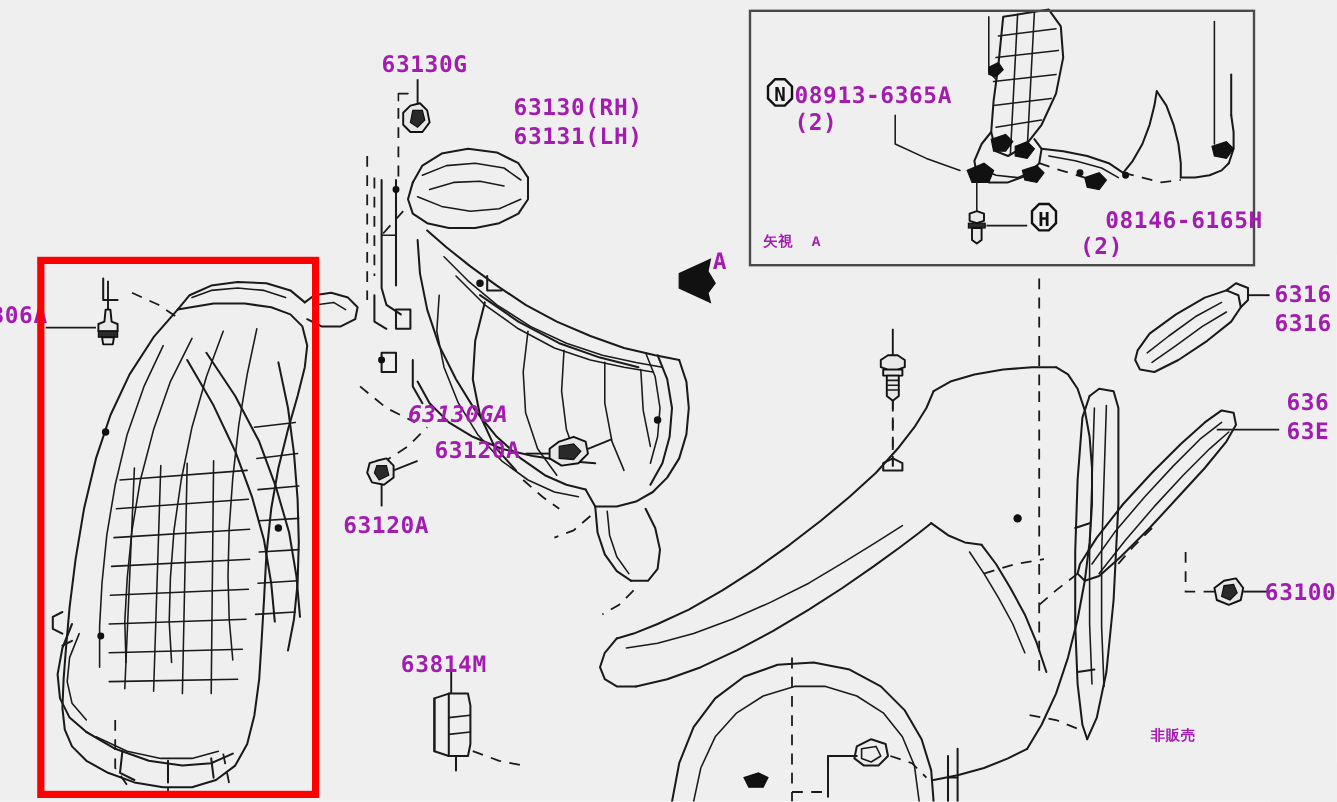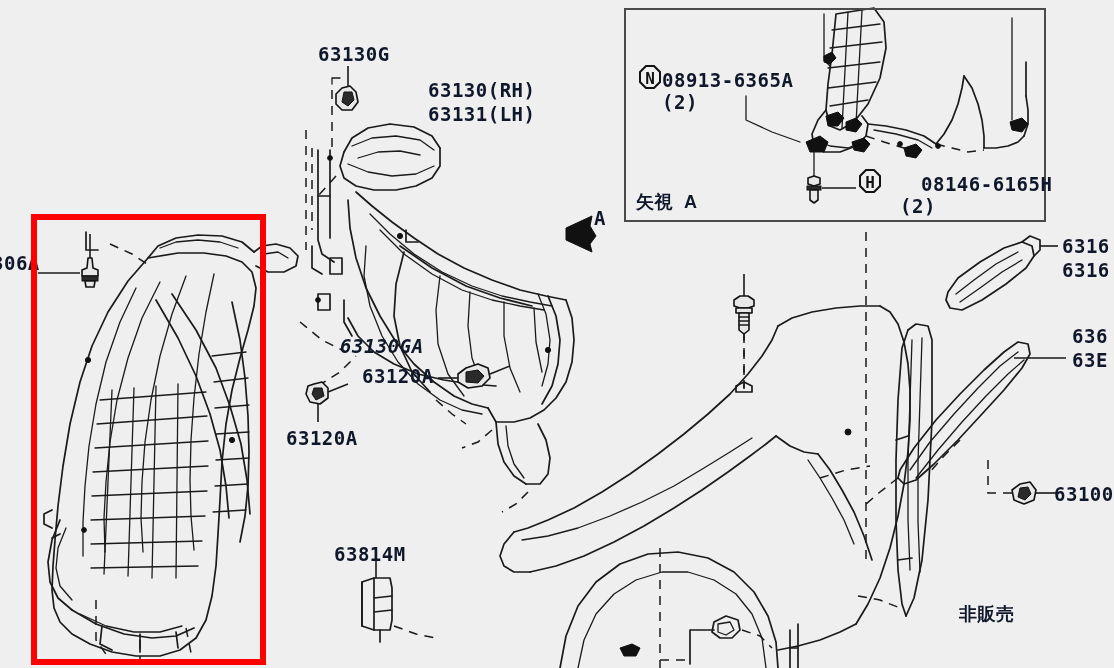--- a/index.html
+++ b/index.html
@@ -14,25 +14,25 @@
     background:#efefef;
     overflow:hidden;
   }
   #artboard{position:absolute;inset:0;}
   .lbl{
     position:absolute;
     font-family:"DejaVu Sans Mono","Liberation Mono",monospace;
     font-size:19px;
     line-height:21px;
     letter-spacing:0.5px;
-    color:#0f172a;
+    color:#a21caf;
     white-space:pre;
     font-weight:700;
   }
-  .lbl.jp{font-family:Liberation Sans, sans-serif;font-size:18px;}
+  .lbl.jp{font-family:Liberation Mono, monospace;font-size:12px;}
   .lbl.two{line-height:24px;}
   
   #highlight{
     position:absolute;
     border:6px solid #ff0000;
     box-sizing:border-box;
     pointer-events:none;
   }
   
   #inset-frame{

